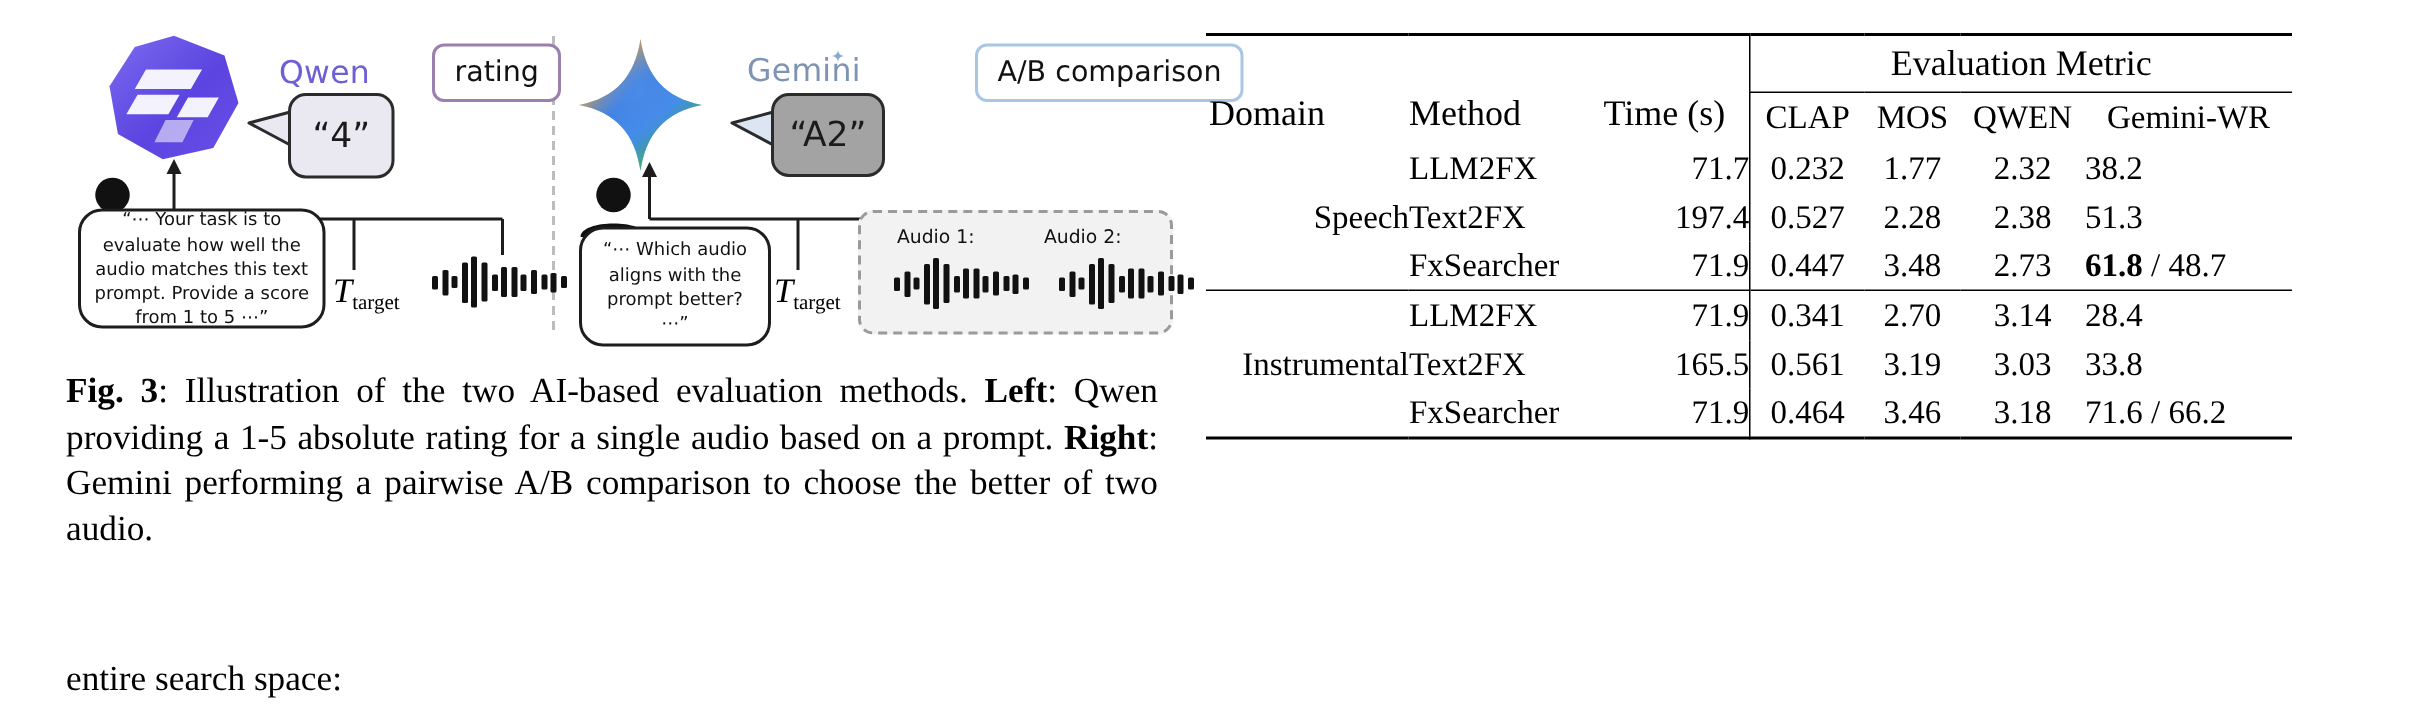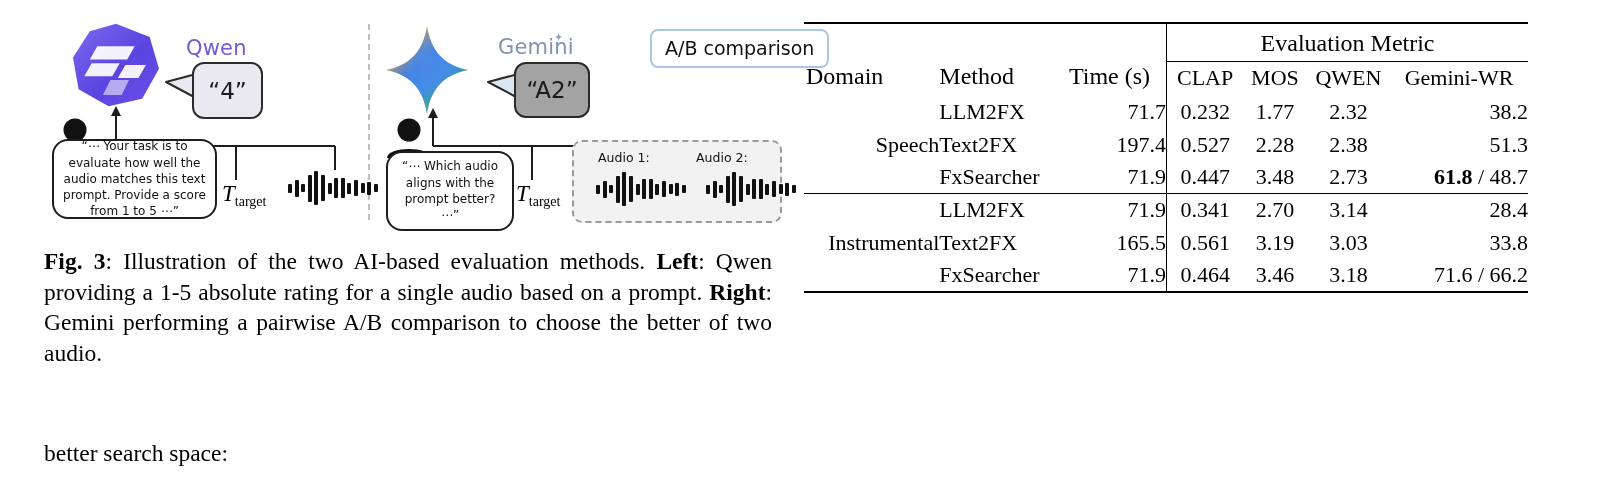--- a/index.html
+++ b/index.html
@@ -205,21 +205,21 @@
     font-size: 22px;
     text-align: center;
     padding: 3px 0 5px 0 !important;
   }
   .metric-underline { border-bottom: 1.4px solid #000; }
 
   td.c-domain { text-align: right;  padding-left: 2px !important; white-space: nowrap; }
   td.c-method { text-align: left;  white-space: nowrap; }
   td.c-time   { text-align: right; padding-right: 16px !important; white-space: nowrap; }
   td.c-num    { text-align: center; white-space: nowrap; }
-  td.c-wr     { text-align: right; white-space: nowrap; }
+  td.c-wr     { text-align: left; white-space: nowrap; }
 
   .vline { border-left: 1.6px solid #000; }
 
   .bold { font-weight: bold; }
   tr.datarow td { padding: 3.2px 0 !important; font-size: 22px; }
 
   .colw-domain { width: 142px; }
   .colw-method { width: 136px; }
   .colw-time   { width: 108px; }
   .colw-clap   { width: 82px; }
@@ -299,20 +299,21 @@
             <span style="height: 11px;"></span>
             <span style="height: 20px;"></span>
             <span style="height: 20px;"></span>
             <span style="height: 11px;"></span>
             <span style="height: 16px;"></span>
             <span style="height: 10px;"></span>
             <span style="height: 13px;"></span>
             <span style="height: 8px;"></span>
           </div>
 
+        <div class="badge badge-rating">rating</div>
       </div>
 
       <div class="panel panel-right">
 
         <svg class="wires" viewBox="0 0 404 210">
           <path d="M57,132 L57,100" stroke="#1d1d1d" stroke-width="2" fill="none"></path>
           <path d="M57,94 l-5,10 l10,0 z" fill="#1d1d1d"></path>
           <path d="M57,132 L299,132" stroke="#1d1d1d" stroke-width="2" fill="none"></path>
           <path d="M156,132 L156,166" stroke="#1d1d1d" stroke-width="2" fill="none"></path>
           <path d="M299,132 L299,126" stroke="#1d1d1d" stroke-width="2" fill="none"></path>
@@ -399,21 +400,21 @@
         </div>
 
         <div class="badge badge-ab">A/B comparison</div>
       </div>
     </div>
 
     <div class="caption fig-caption">
       <b>Fig. 3</b><span>: </span><span>Illustration of the two AI-based evaluation methods. </span><b>Left</b><span>: Qwen providing a 1-5 absolute rating for a single audio based on a prompt. </span><b>Right</b><span>: Gemini performing a pairwise A/B comparison to choose the better of two audio.</span>
     </div>
 
-    <div class="bodytext">better search space:</div>
+    <div class="bodytext">entire search space:</div>
   </div>
 
   <div class="col-right">
 
     <div class="tablewrap">
       <table class="t1">
         <colgroup>
           <col class="colw-domain">
             <col class="colw-method">
             <col class="colw-time">

